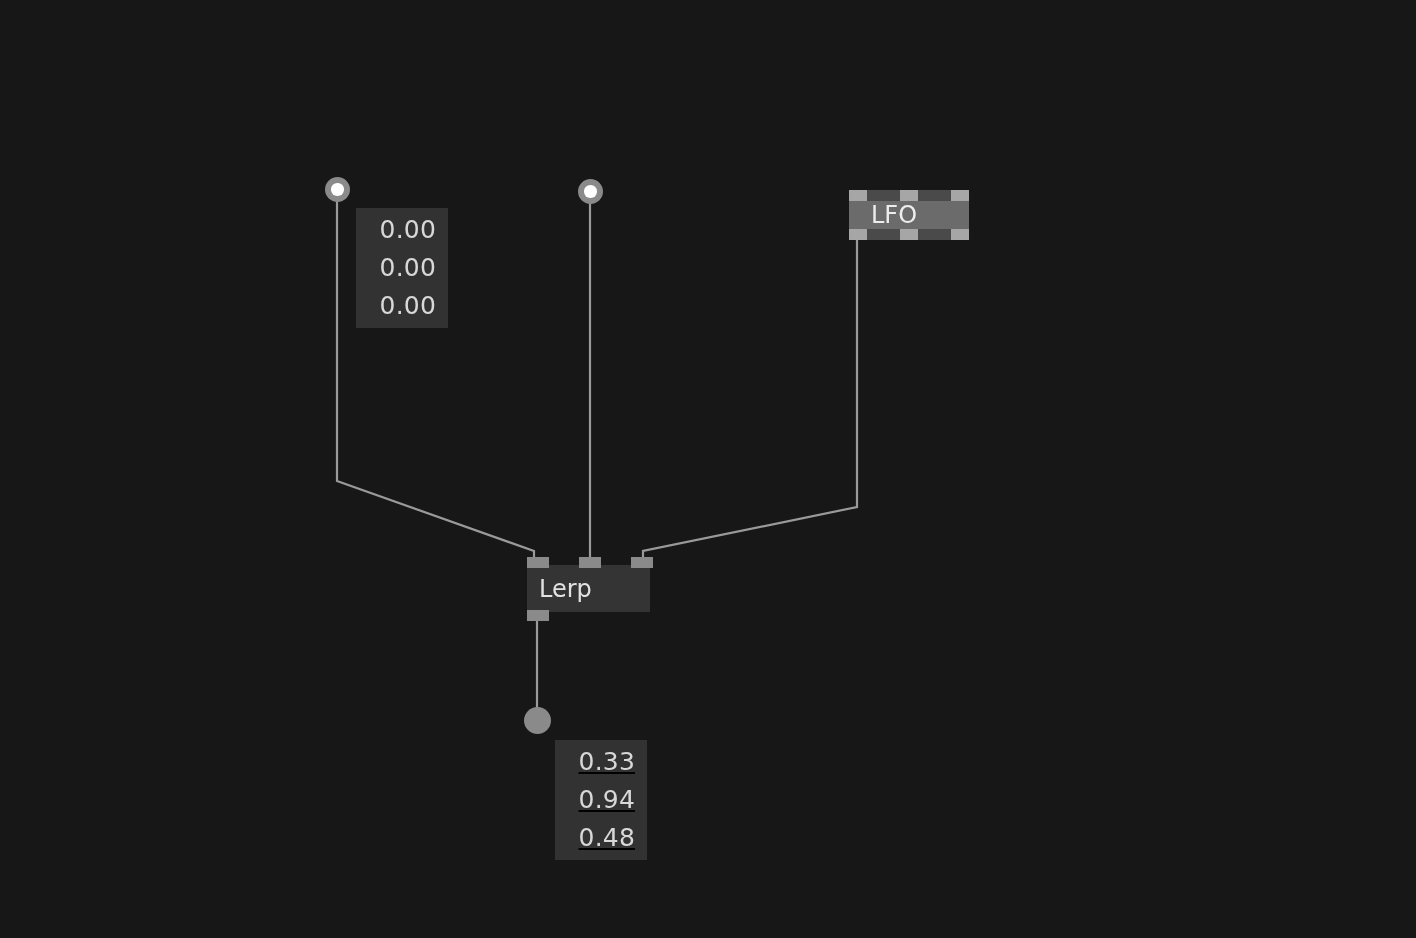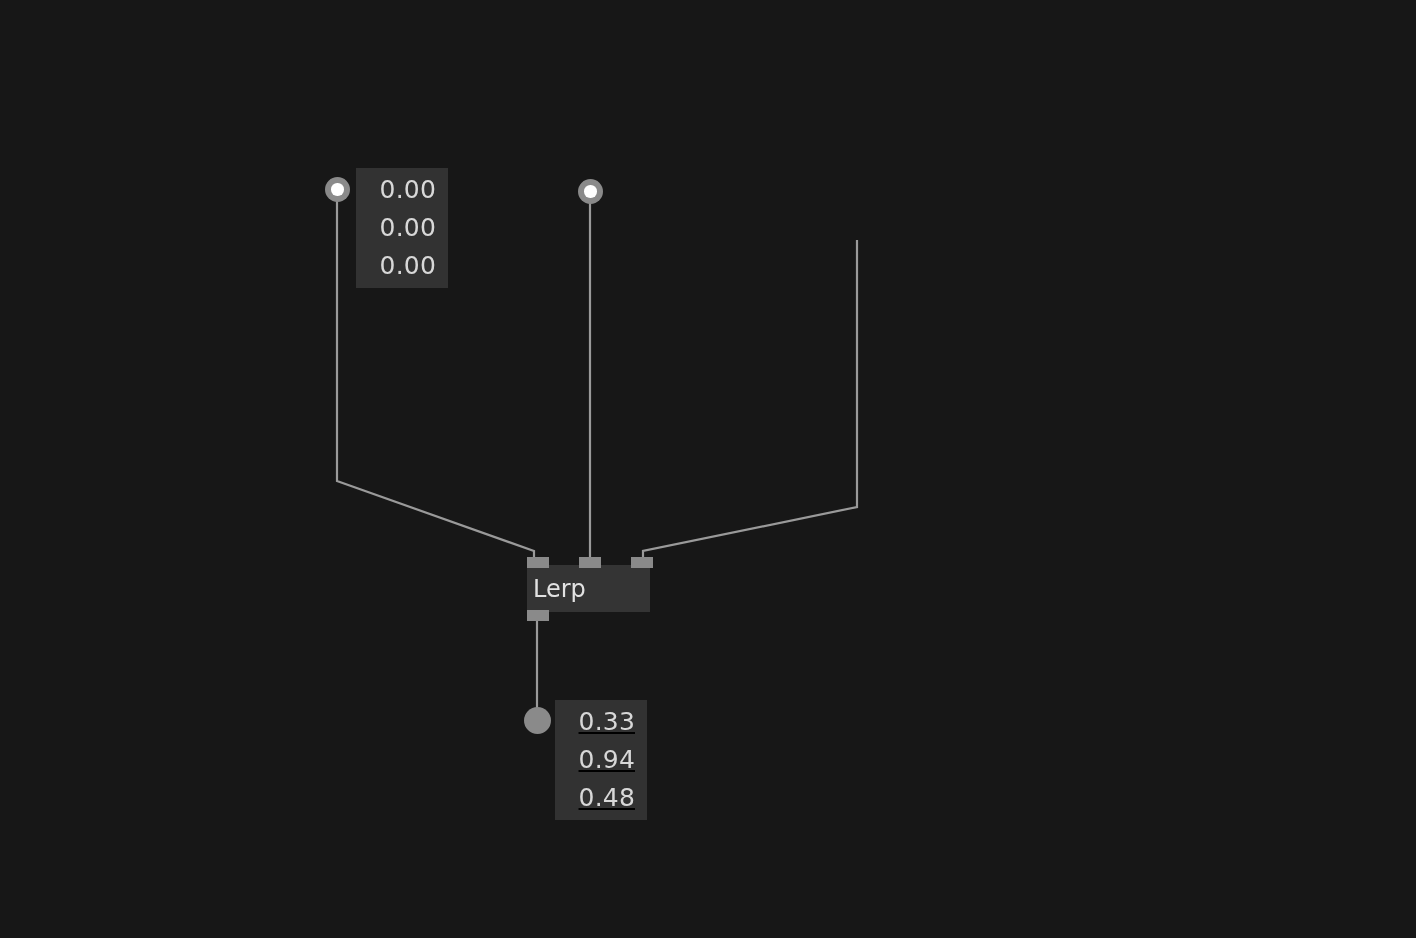--- a/index.html
+++ b/index.html
@@ -35,20 +35,21 @@
   
   .value-panel {
     position: absolute;
     background: #323232;
     display: flex;
     flex-direction: column;
     justify-content: center;
     align-items: flex-end;
     box-sizing: border-box;
     padding: 6px 12px 6px 10px;
+    margin-top: 40px;
   }
   .value-panel .val {
     color: #d8d8d8;
     font-size: 25px;
     line-height: 38px;
     letter-spacing: 0.2px;
     text-align: right;
     white-space: pre;
   }
 
@@ -78,21 +79,21 @@
   .op-node {
     position: absolute;
     background: #343434;
     box-sizing: border-box;
     display: flex;
     align-items: center;
   }
   .op-node .node-title {
     color: #e2e2e2;
     font-size: 24px;
-    padding-left: 6px;
+    padding-left: 12px;
     line-height: 1;
     white-space: nowrap;
   }
 
   
   .src-node {
     position: absolute;
     background: #6b6b6b;
     box-sizing: border-box;
     display: flex;
@@ -143,20 +144,34 @@
   <div class="value-panel" style="left:356px; top:168px; width:92px; height:120px;">
     <div class="val">0.00</div>
     <div class="val">0.00</div>
     <div class="val">0.00</div>
   </div>
 
   <div class="connector input-conn" style="left:578px; top:179px; width:25px; height:25px;">
     <div class="inner"></div>
   </div>
 
+  <div class="src-node" style="left:849px; top:190px; width:120px; height:50px;">
+    <div class="edge-strip top"></div>
+    <div class="edge-strip bottom"></div>
+
+    <div class="port light-node-port" style="left:0px; top:0px; width:18px; height:11px;"></div>
+    <div class="port light-node-port" style="left:51px; top:0px; width:18px; height:11px;"></div>
+    <div class="port light-node-port" style="left:102px; top:0px; width:18px; height:11px;"></div>
+
+    <div class="port light-node-port" style="left:0px; bottom:0px; width:18px; height:11px;"></div>
+    <div class="port light-node-port" style="left:51px; bottom:0px; width:18px; height:11px;"></div>
+    <div class="port light-node-port" style="left:102px; bottom:0px; width:18px; height:11px;"></div>
+
+    <div class="node-title">LFO</div>
+  </div>
 
   <div class="op-node" style="left:527px; top:565px; width:123px; height:47px;">
 
     <div class="port dark-node-port" style="left:0px; top:-8px; width:22px; height:11px;"></div>
     <div class="port dark-node-port" style="left:52px; top:-8px; width:22px; height:11px;"></div>
     <div class="port dark-node-port" style="left:104px; top:-8px; width:22px; height:11px;"></div>
 
     <div class="port dark-node-port" style="left:0px; bottom:-9px; width:22px; height:11px;"></div>
 
     <div class="node-title">Lerp</div>

